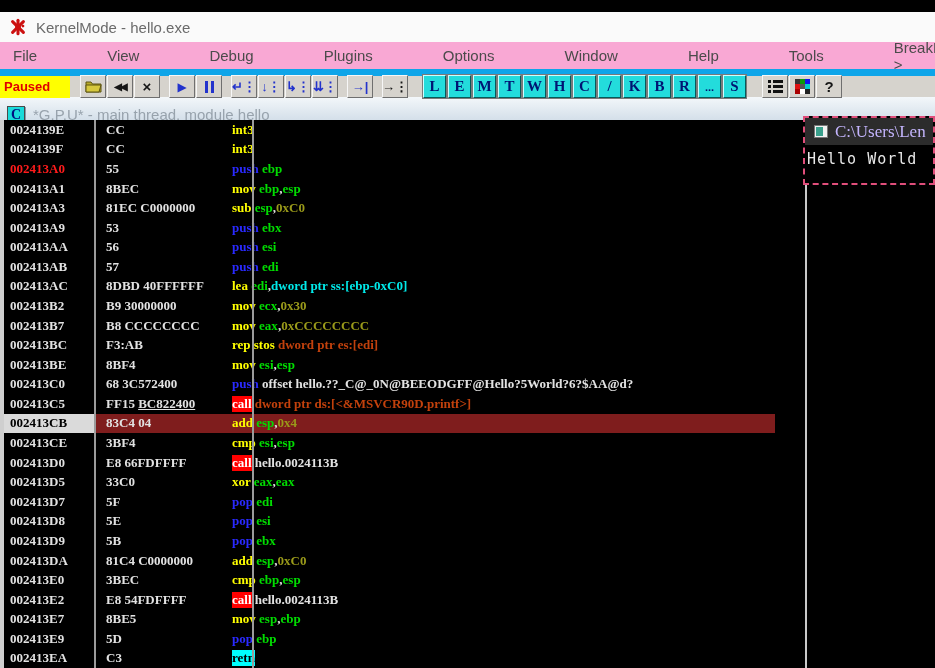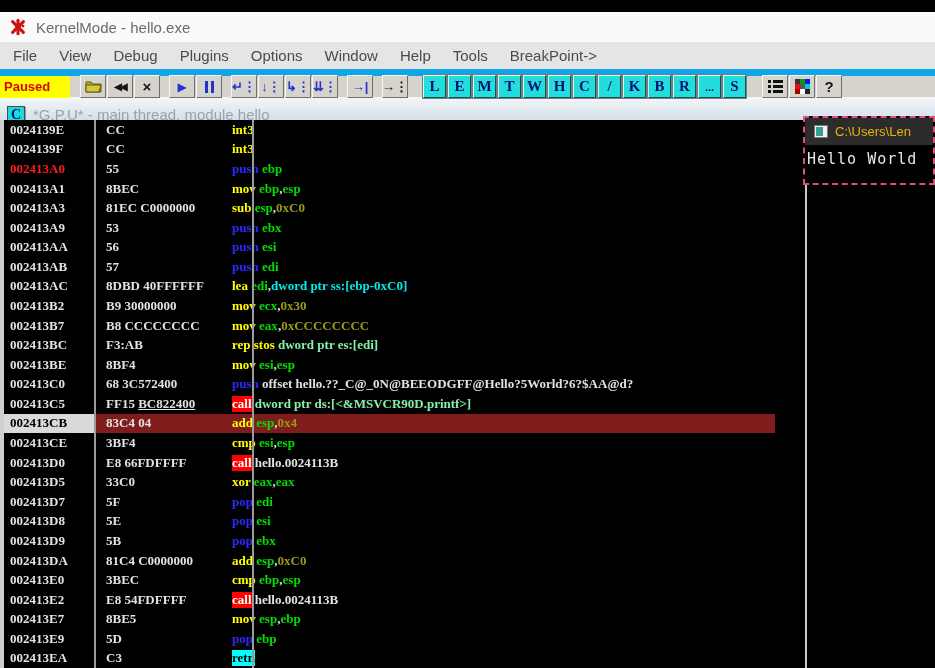--- a/index.html
+++ b/index.html
@@ -4,21 +4,21 @@
 <style>
   * { margin:0; padding:0; box-sizing:border-box; }
   body { font-family:"Liberation Sans", sans-serif; background:#222; }
   .screen { position:relative; width:935px; height:668px; background:#000; overflow:hidden; }
 
   
   .titlebar { height:30px; background:#fafafa; display:flex; align-items:center; padding-left:9px; gap:9px;margin-top:12px; }
   .titlebar .app-title { font-size:15px; color:#6b6b6b; }
 
   
-  .menubar { height:27px; background:#e5e5e5; display:flex; align-items:center; padding-left:2px; }
+  .menubar { height:27px; background:#f9a8d4; display:flex; align-items:center; padding-left:2px;gap:48px; }
   .menu-item { padding:0 11px; font-size:15px; color:#4b4b4b; cursor:default; }
 
   
   .toolbar { height:28px; background:#d6d3cd; border-top:7px solid #0ea5e9; display:flex; align-items:center; }
   .paused-box { width:70px; height:22px; background:#ffff00; color:#e00000; font-weight:bold; font-size:13px;
                 display:flex; align-items:center; padding-left:4px; margin-right:10px; flex:0 0 auto; }
   .tbtn { width:26px; height:23px; background:#d6d3cd; border:1px solid; border-color:#f7f7f7 #6f6f6f #6f6f6f #f7f7f7;
           display:flex; align-items:center; justify-content:center; margin-right:1px; flex:0 0 auto; cursor:default; }
   .tbtn.gap { margin-left:8px; }
   .glyph-dark { color:#161616; font-weight:bold; font-size:15px; line-height:1; }
@@ -60,30 +60,30 @@
           font-weight:bold; font-size:13px; white-space:pre; }
   .c-addr  { width:90px;  padding-left:6px;  color:#e2e2e2; flex:0 0 auto; height:100%; display:flex; align-items:center; }
   .c-bytes { width:132px; padding-left:12px; color:#e2e2e2; flex:0 0 auto; height:100%; display:flex; align-items:center; }
   .c-ins   { width:549px; padding-left:6px;  color:#e2e2e2; flex:0 0 auto; height:100%; display:flex; align-items:center;
              overflow:hidden; }
   .drow.selected .c-bytes, .drow.selected .c-ins { background:#7f1d1d; }
   .drow.selected .c-addr { background:#dadada; color:#000; }
   .c-addr.bp { color:#ff1c1c; }
   .u { text-decoration:underline; }
   .t-y { color:#ffff00; } .t-b { color:#2a2aff; } .t-r { color:#00dd00; } .t-i { color:#9a9a1a; }
-  .t-w { color:#e2e2e2; } .t-c { color:#00eaea; } .t-m { color:#86efac; }
+  .t-w { color:#e2e2e2; } .t-c { color:#00eaea; } .t-m { color:#c2410c; }
   .t-cb { background:#ff0000; color:#ffffff; } .t-rb { background:#00ffff; color:#000000; }
 
   
   .console { position:absolute; left:803px; top:116px; width:132px; height:69px; border:2px dashed #e04e7b;
              background:#000; z-index:5; }
   .console-titlebar { height:27px; background:#2c2c2c; display:flex; align-items:center; padding-left:9px; gap:7px; }
   .console-icon { width:14px; height:13px; background:#f2f2f2; border:1px solid #777; position:relative; }
   .console-icon i { position:absolute; left:1px; top:1px; width:7px; height:9px; background:#3aa08c; }
-  .console-title { font-size:13px; color:#eab308; white-space:nowrap; }
+  .console-title { font-size:17px; color:#c4b5fd; white-space:nowrap;font-family:Liberation Serif, serif; }
   .console-body { color:#e8e8e8; font-family:"DejaVu Sans Mono", monospace; font-size:15px; padding:5px 2px;
                   letter-spacing:1px; white-space:nowrap; }
 </style>
 </head>
 <body>
 
 <div class="screen">
 
   <div class="titlebar">
     <svg class="app-icon" width="18" height="18" viewBox="0 0 20 20">

